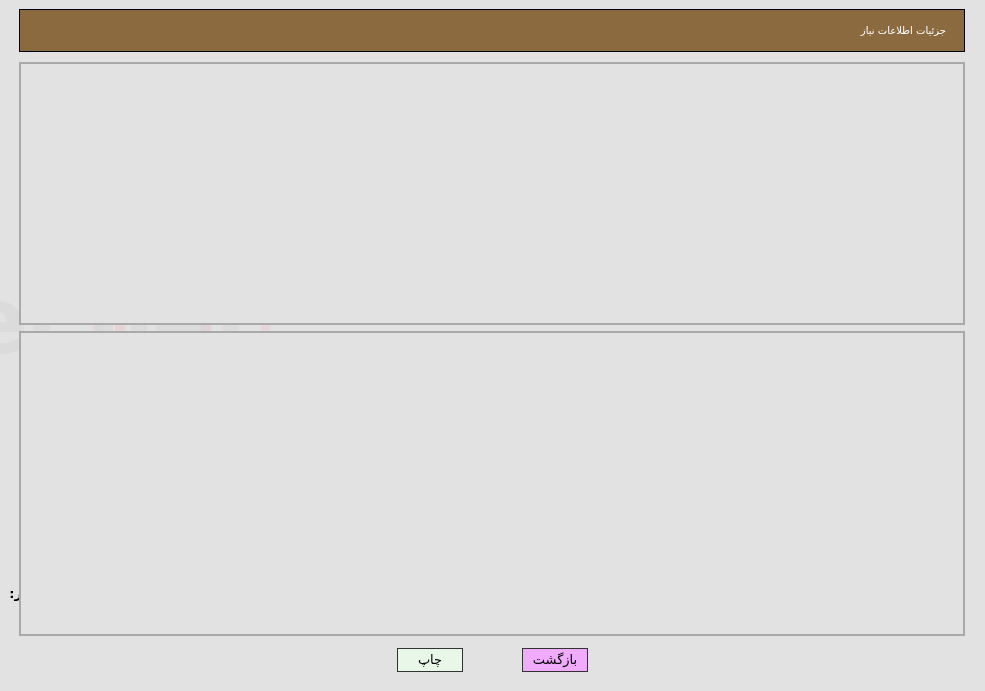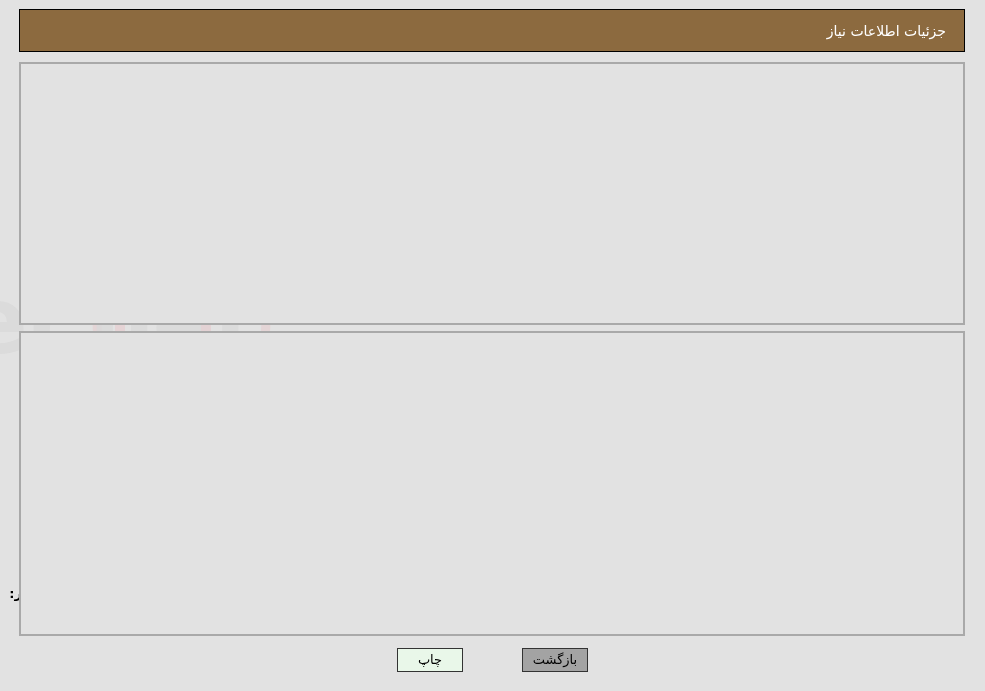--- a/index.html
+++ b/index.html
@@ -36,21 +36,21 @@
     background: #8c6a3f;
     border: 1px solid #000;
     box-sizing: border-box;
     display: flex;
     align-items: center;
     justify-content: flex-start;
     padding-right: 18px;
   }
   .titlebar .t {
     color: #ffffff;
-    font-size: 14px;
+    font-size: 10px;
     letter-spacing: .2px;
   }
 
   
   .panel {
     position: absolute;
     left: 19px; top: 62px;
     width: 946px;
     box-sizing: border-box;
     border: 2px solid #a9a9a9;
@@ -191,21 +191,21 @@
   .btn {
     border: 1px solid #333;
     font-size: 13px;
     padding: 3px 0 4px 0;
     width: 66px;
     text-align: center;
     cursor: pointer;
     box-sizing: border-box;
   }
   .btn.print  { background: #e9f7e9; color: #000; }
-  .btn.back   { background: #a3a3a3; color: #000; margin-left: 36px; }
+  .btn.back   { background: #f0abfc; color: #000; margin-left: 36px; }
 </style>
 </head>
 <body>
 
 <div id="page">
 
   <svg class="watermark" viewBox="0 0 985 200">
     <g fill="#f0c9cd" opacity="0.75">
       <path d="M175 255 l0 0"></path>
       <path d="M215 12 c-38 10 -78 18 -118 22 l0 52 c0 48 30 88 78 108 4 2 9 2 13 0 48 -20 78 -60 78 -108 l0 -52 c-20 -2 -34 -6 -51 -22 z" fill="none" stroke="#e8b9bf" stroke-width="9"></path>

